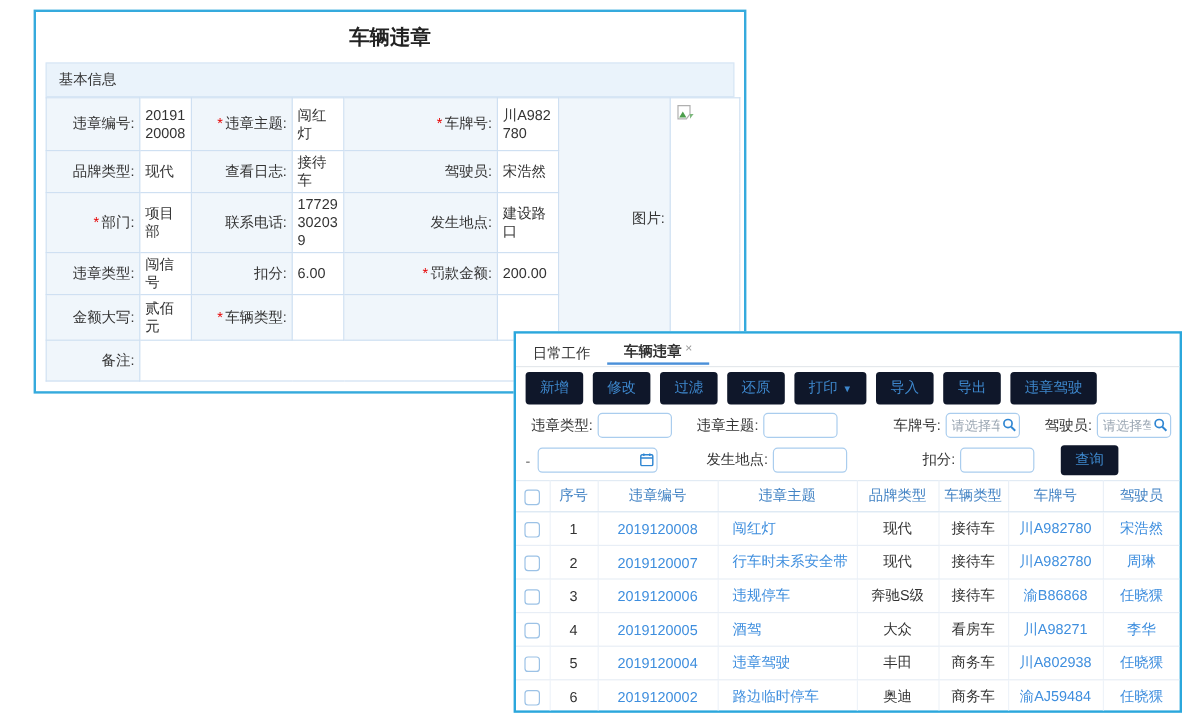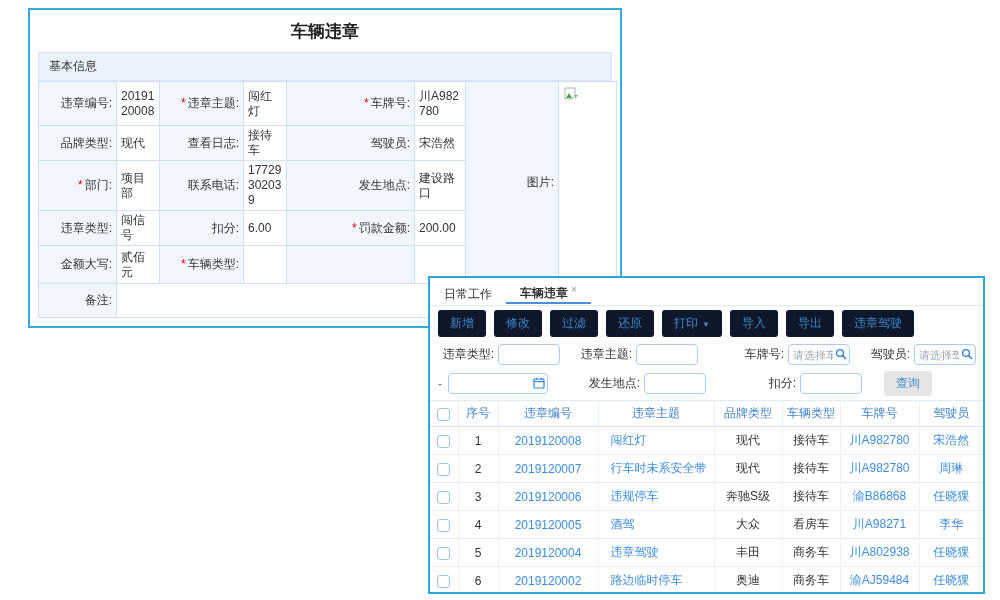--- a/index.html
+++ b/index.html
@@ -38,21 +38,21 @@
   .w58 { width:58px; } .w46 { width:46px; } .w34 { width:34px; }
   .fin { height:21px; border:1px solid #aacdee; border-radius:4px; width:62px;
     font-size:11px; padding:0 4px; outline:none; font-family:inherit; color:#333; }
   .fin::placeholder { color:#9aa6b2; }
   .iconwrap { position:relative; display:inline-block; }
   .iconwrap .fin { width:62px; padding-right:16px; }
   .in-icon { position:absolute; right:3px; top:4px; }
   .datewrap { position:relative; display:inline-block; }
   .datewrap .fin { width:100px; padding-right:18px; }
   .sep { margin:0 6px 0 2px; color:#666; }
-  .qbtn { background:#e5e5e5; color:#3d87cc; border:none; border-radius:3px;
+  .qbtn { background:#0f172a; color:#3d87cc; border:none; border-radius:3px;
     font-size:12px; padding:4px 12px; cursor:pointer; font-family:inherit; }
 
   .grid { width:100%; border-collapse:collapse; table-layout:fixed; margin-top:2px; }
   .grid th { color:#4383c4; font-weight:normal; font-size:12px; height:26px;
     border-top:1px solid #e2ebf4; border-bottom:1px solid #d8e5f2; border-right:1px solid #eaf0f7; }
   .grid td { height:28px; font-size:12px; text-align:center;
     border-bottom:1px solid #e8eef6; border-right:1px solid #eef3f9; }
   .grid th:last-child, .grid td:last-child { border-right:none; }
   .c-link { color:#3e8ede; cursor:pointer; }
   .c-plain { color:#333; }

